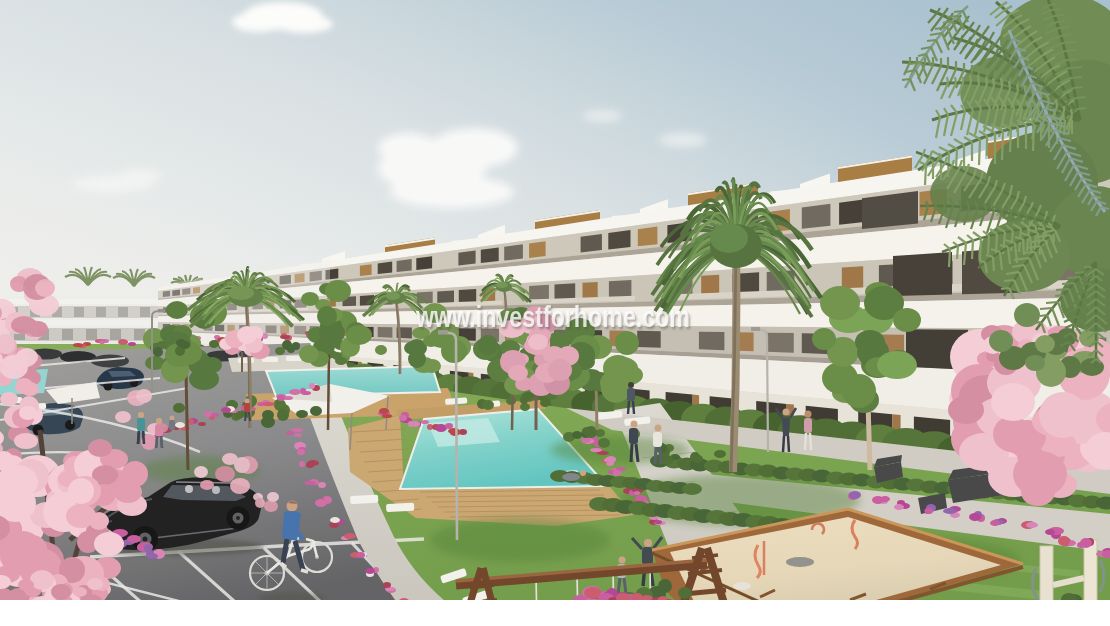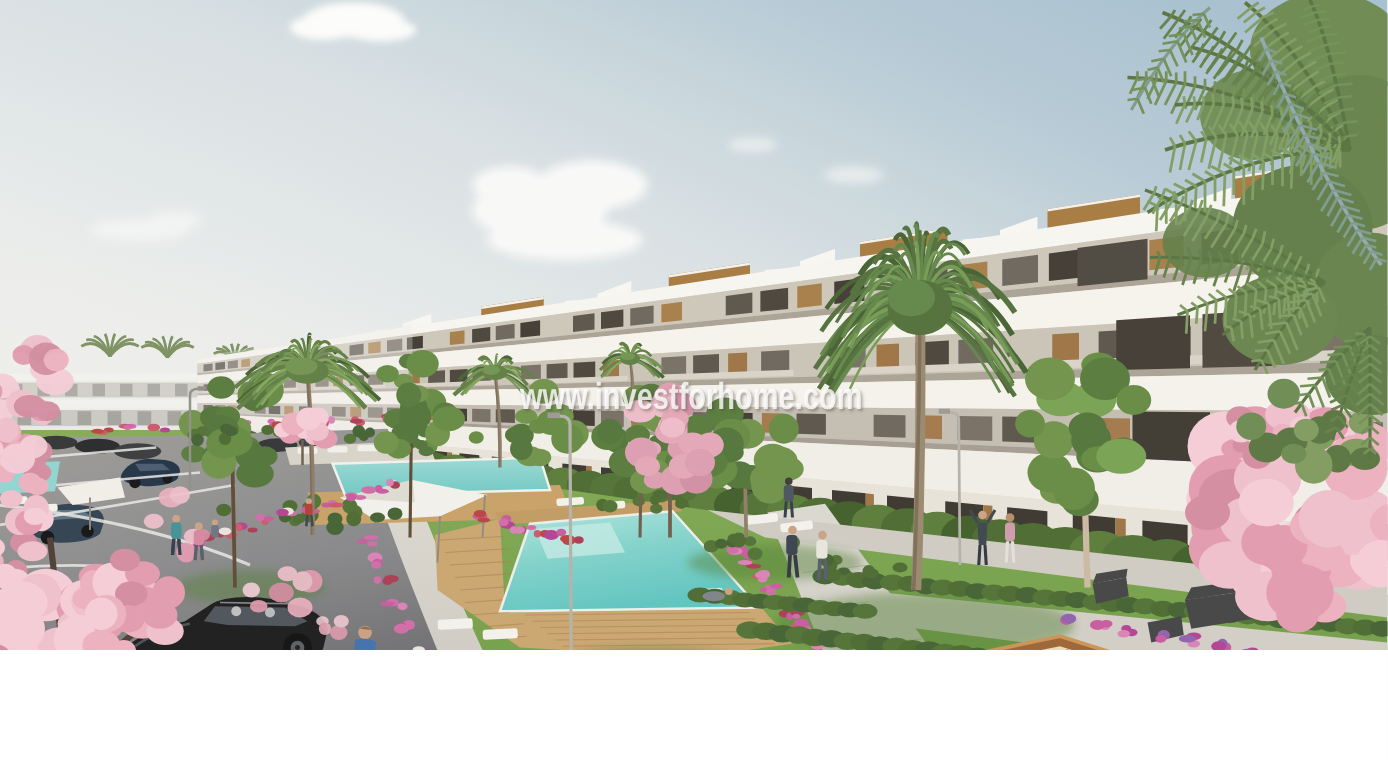--- a/index.html
+++ b/index.html
@@ -1,14 +1,14 @@
 <!DOCTYPE html>
 <html><head><meta charset="utf-8">
 <style>html,body{margin:0;padding:0;background:#fff;font-family:"Liberation Sans",sans-serif;}
-#scene{width:1110px;height:520px;overflow:hidden;position:relative;text-decoration:underline;}</style>
+#scene{width:1110px;height:600px;overflow:hidden;position:relative;text-decoration:underline;}</style>
 </head><body>
 <div id="scene">
 <svg width="1110" height="626" viewBox="0 0 1110 626" xmlns="http://www.w3.org/2000/svg">
 <defs>
 <linearGradient id="sky" x1="0.1" y1="1" x2="0.9" y2="0">
 <stop offset="0" stop-color="#f3f2ee"></stop>
           <stop offset="0.35" stop-color="#e9edef"></stop>
           <stop offset="0.62" stop-color="#d3dee4"></stop>
           <stop offset="0.85" stop-color="#b3c9d7"></stop>
           <stop offset="1" stop-color="#a5bfd1"></stop>

